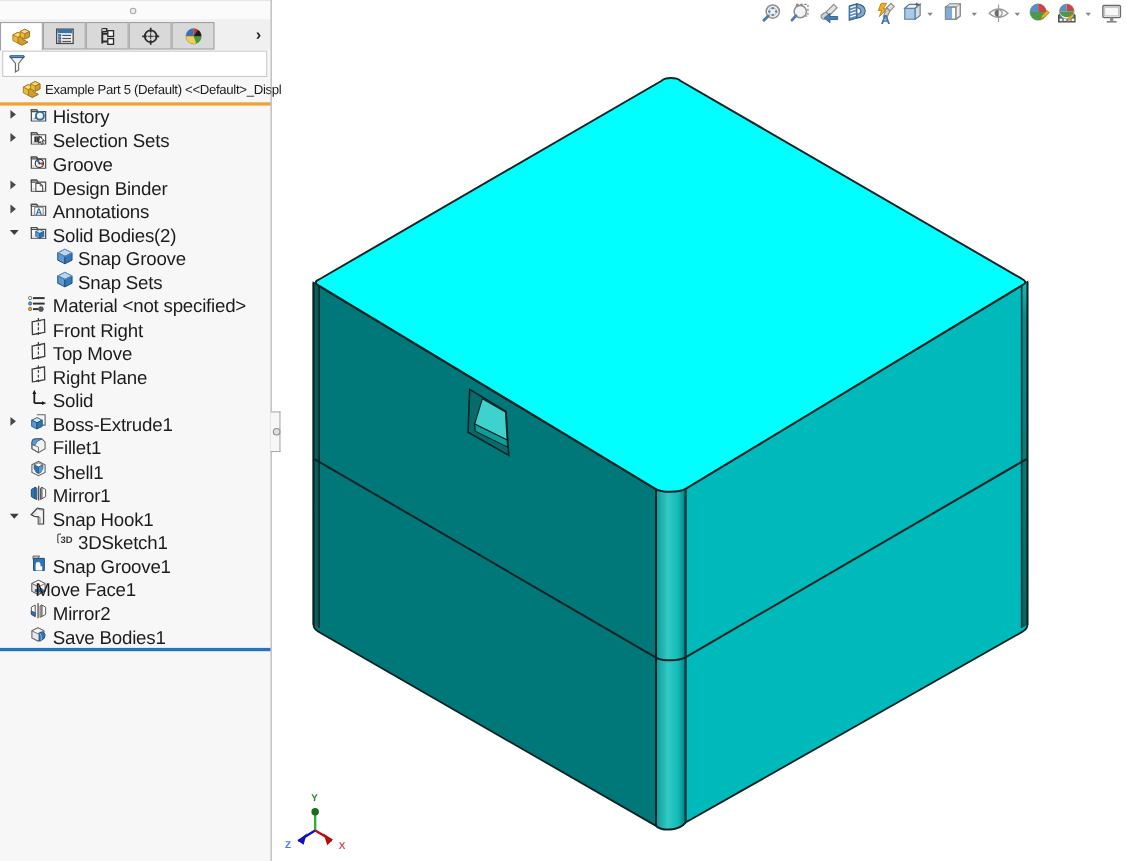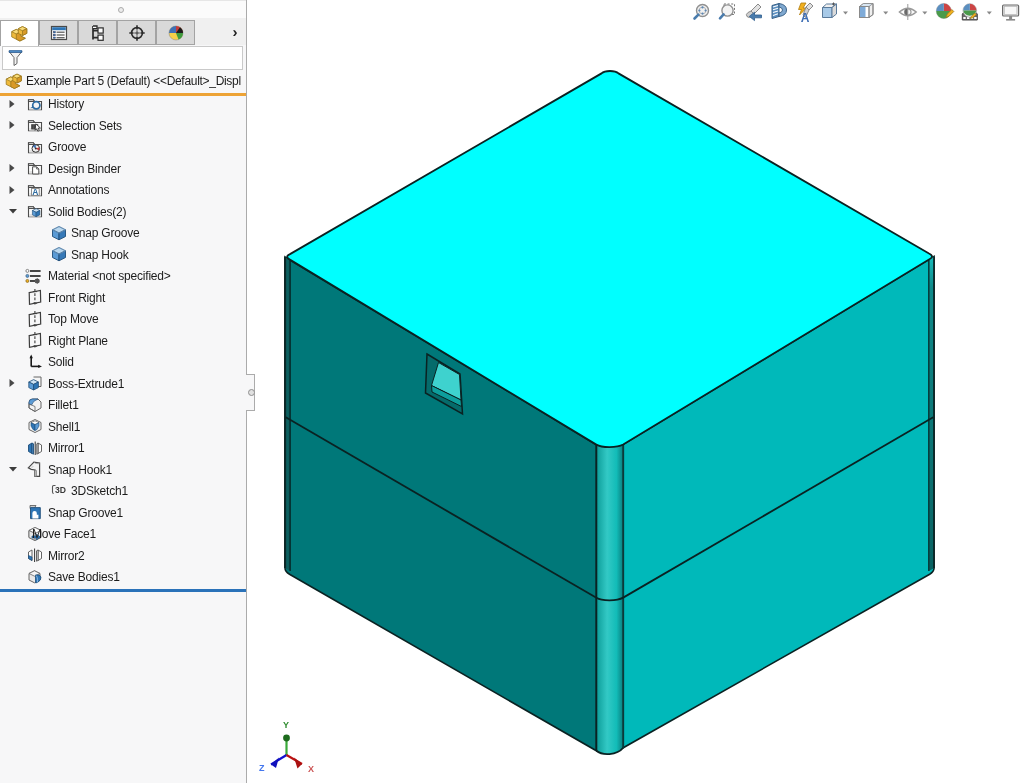--- a/index.html
+++ b/index.html
@@ -8,24 +8,24 @@
   #scene{position:absolute;left:0;top:0;}
   #panel{position:absolute;left:0;top:0;width:246px;height:783px;background:#f7f7f8;}
   #topstrip{position:absolute;left:0;top:0;width:246px;height:17px;background:#fbfbfb;border-top:1px solid #e6e6e6;border-bottom:1px solid #e3e3e3;}
   #grip{position:absolute;left:118px;top:7px;width:4px;height:4px;border-radius:50%;background:#ececec;border:1px solid #ababab;}
   #tabbar{position:absolute;left:0;top:18px;width:246px;height:27px;background:#f0f0f0;}
   .tab{position:absolute;top:2px;height:25px;width:39px;background:#d9d9d9;border:1px solid #a3a3a3;box-sizing:border-box;}
   .tab.active{background:#ffffff;border-bottom:none;height:26px;}
   .tab svg{position:absolute;left:50%;top:50%;transform:translate(-50%,-50%);}
   #chev{position:absolute;left:228px;top:3px;width:14px;height:22px;color:#222;font-size:15px;line-height:22px;text-align:center;font-weight:bold;}
   #filterrow{position:absolute;left:2px;top:46px;width:241px;height:24px;background:#ffffff;border:1px solid #c9c9c9;box-sizing:border-box;}
-  #partrow{position:absolute;left:0;top:71px;width:246px;height:24px;overflow:hidden;text-align:center;}
+  #partrow{position:absolute;left:15px;top:71px;width:246px;height:24px;overflow:hidden;text-align:center;}
   #partrow .txt{position:absolute;left:26px;top:3px;font-size:12px;color:#1c1c1c;white-space:nowrap;letter-spacing:-0.3px;}
   #orangeline{position:absolute;left:0;top:92.5px;width:246px;height:3.5px;background:#eda336;}
-  .row{position:absolute;left:0;width:246px;height:21px;font-size:12px;color:#1c1c1c;white-space:nowrap;text-align:center;}
+  .row{position:absolute;left:0;width:246px;height:21px;font-size:17px;color:#1c1c1c;white-space:nowrap;text-align:center;}
   .row .lbl{position:absolute;top:3.5px;letter-spacing:-0.2px;}
   .row svg.icon{position:absolute;top:2px;}
   .row svg.arr{position:absolute;left:8px;top:5px;}
   #blueline{position:absolute;left:0;top:589px;width:246px;height:2.5px;background:#2a72b9;}
   #splitline{position:absolute;left:246px;top:0;width:1px;height:783px;background:#ababab;}
   #splitbump{position:absolute;left:246px;top:374px;width:9px;height:37px;background:#f7f7f8;border:1px solid #ababab;border-left:none;box-sizing:border-box;}
   #splitdot{position:absolute;left:248px;top:389px;width:5px;height:5px;border-radius:50%;background:#e0e0e0;border:1px solid #8f8f8f;}
   #toolbar{position:absolute;left:686px;top:1px;}
 </style>
 </head>
@@ -398,21 +398,21 @@
     <div class="row" style="top:222.5px">
         <svg class="icon" width="16" height="16" style="left:51px">
           <use href="#i-cube"></use>
         </svg>
         <span class="lbl" style="left:71px">Snap Groove</span>
       </div>
     <div class="row" style="top:244px">
         <svg class="icon" width="16" height="16" style="left:51px">
           <use href="#i-cube"></use>
         </svg>
-        <span class="lbl" style="left:71px">Snap Hook</span>
+        <span class="lbl" style="left:71px">Snap Sets</span>
       </div>
     <div class="row" style="top:265.5px">
         <svg class="icon" width="16" height="16" style="left:25px">
           <use href="#i-material"></use>
         </svg>
         <span class="lbl" style="left:48px">Material &lt;not specified&gt;</span>
       </div>
     <div class="row" style="top:287px">
         <svg class="icon" width="16" height="16" style="left:27px">
           <use href="#i-plane"></use>

